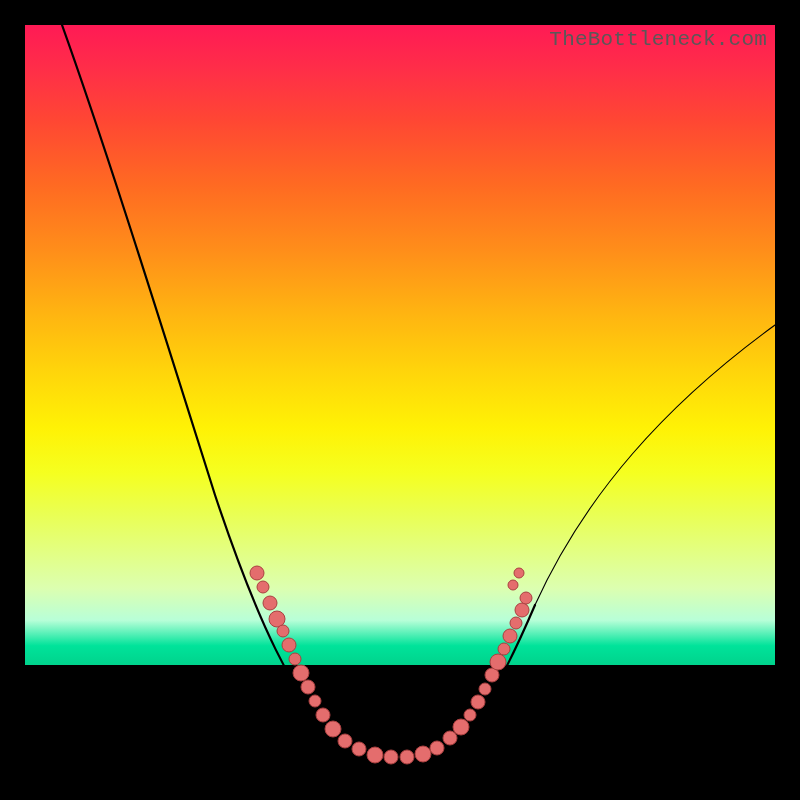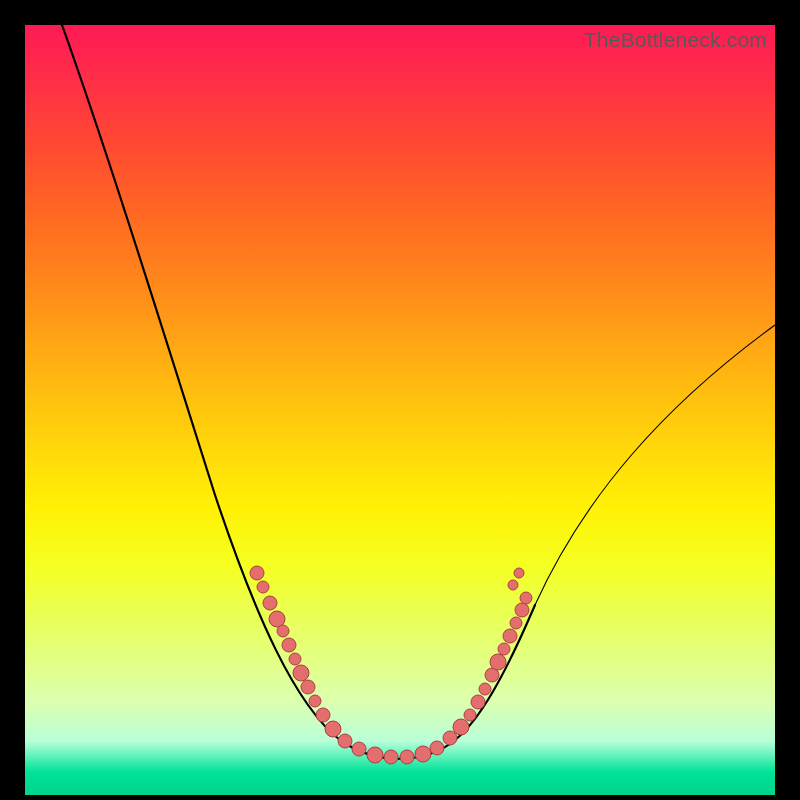--- a/index.html
+++ b/index.html
@@ -17,40 +17,41 @@
     top: 0;
     width: 800px;
     height: 800px;
     background: #000;
   }
   .plot {
     position: absolute;
     left: 25px;
     top: 25px;
     width: 750px;
-    height: 770px;
+    height: 640px;
     
     background: linear-gradient(
       to bottom,
       #ff1a55 0%,
       #ff2e48 7%,
       #ff4733 15%,
       #ff6a22 25%,
       #ff8d1a 35%,
       #ffb411 45%,
       #ffd80a 55%,
       #fff205 63%,
       #f5ff20 70%,
       #eaff50 76%,
       #e3ff80 82%,
       #dcffb0 88%,
       #b8ffd8 93%,
       #00e39a 97%,
       #00d38c 100%
     );
+    font-family: Liberation Mono, monospace;
   }
   .watermark {
     position: absolute;
     top: 3px;
     right: 8px;
     color: #595959;
     font-size: 21px;
     font-weight: 500;
     letter-spacing: 0.2px;
     user-select: none;

